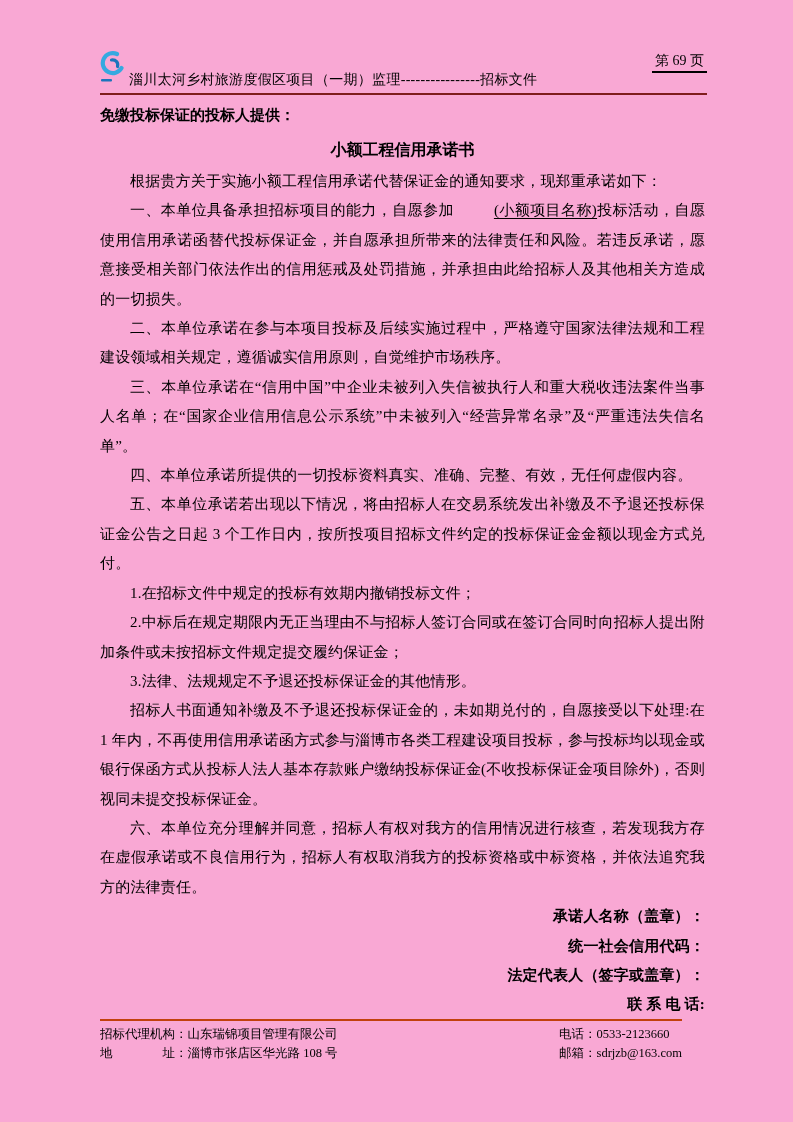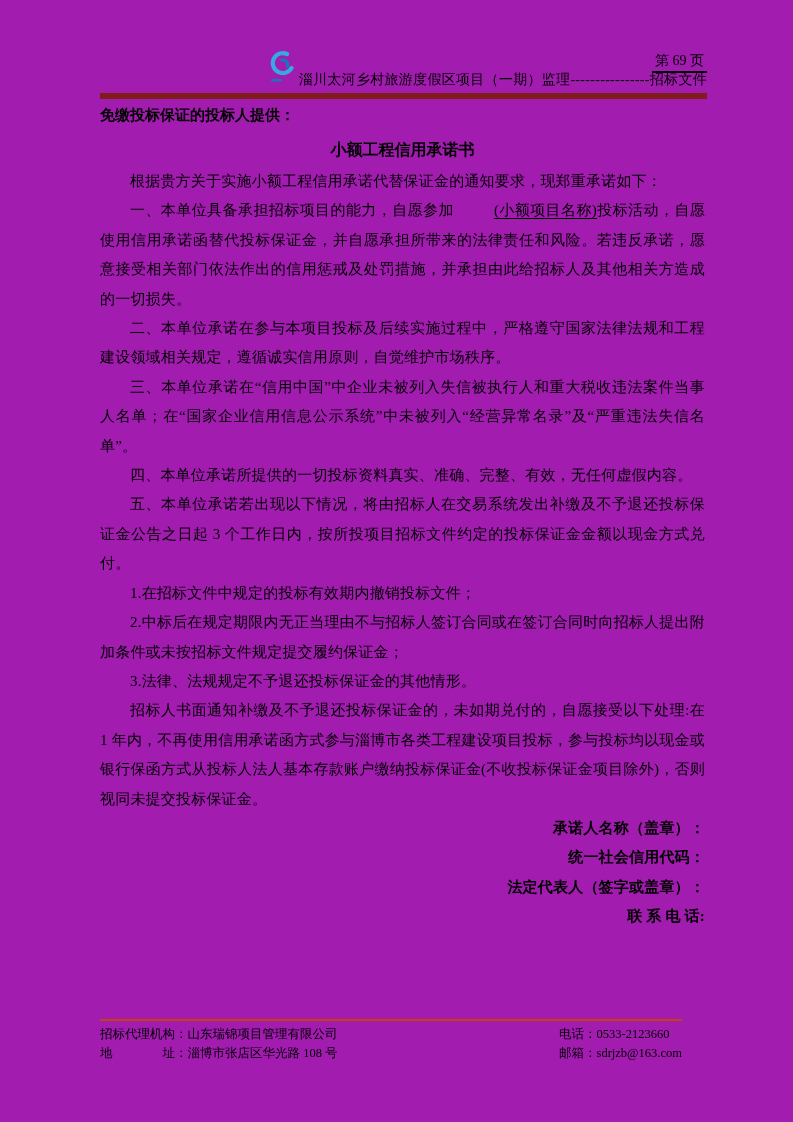--- a/index.html
+++ b/index.html
@@ -1,21 +1,21 @@
 <!DOCTYPE html>
 <html><head>
 <meta charset="utf-8">
 <style>
   * { box-sizing: border-box; }
   html, body { margin: 0; padding: 0; background: #ffffff; }
   .page {
     position: relative;
     width: 793px;
     height: 1122px;
-    background: #a21caf;
+    background: #f9a8d4;
     font-family: "Liberation Serif", "DejaVu Serif", serif;
     color: #000000;
     overflow: hidden;
   }
 
   
   .header {
     position: absolute;
     top: 50px;
     left: 100px;
@@ -28,24 +28,23 @@
     font-size: 14px;
     line-height: 17px;
     border-bottom: 2px solid #000;
     padding: 0 3px 2px 3px;
     white-space: nowrap;
   }
   .header-row {
     display: flex;
     align-items: flex-end;
     gap: 3px;
-    border-bottom: 6px solid #7f1d1d;
+    border-bottom: 2px solid #7f1d1d;
     padding-bottom: 5px;
     min-height: 36px;
-    justify-content: flex-end;
   }
   .logo { display: inline-block; flex: 0 0 auto; }
   .header-title {
     font-size: 14px;
     line-height: 16px;
     white-space: nowrap;
     letter-spacing: 0.3px;
   }
 
   
@@ -133,20 +132,21 @@
     <p class="para">三、本单位承诺在“信用中国”中企业未被列入失信被执行人和重大税收违法案件当事人名单；在“国家企业信用信息公示系统”中未被列入“经营异常名录”及“严重违法失信名单”。</p>
     <p class="para">四、本单位承诺所提供的一切投标资料真实、准确、完整、有效，无任何虚假内容。</p>
     <p class="para">五、本单位承诺若出现以下情况，将由招标人在交易系统发出补缴及不予退还投标保证金公告之日起 3 个工作日内，按所投项目招标文件约定的投标保证金金额以现金方式兑付。</p>
 
     <p class="para">1.在招标文件中规定的投标有效期内撤销投标文件；</p>
     <p class="para">2.中标后在规定期限内无正当理由不与招标人签订合同或在签订合同时向招标人提出附加条件或未按招标文件规定提交履约保证金；</p>
     <p class="para">3.法律、法规规定不予退还投标保证金的其他情形。</p>
 
     <p class="para">招标人书面通知补缴及不予退还投标保证金的，未如期兑付的，自愿接受以下处理:在 1 年内，不再使用信用承诺函方式参与淄博市各类工程建设项目投标，参与投标均以现金或银行保函方式从投标人法人基本存款账户缴纳投标保证金(不收投标保证金项目除外)，否则视同未提交投标保证金。</p>
 
+    <p class="para">六、本单位充分理解并同意，招标人有权对我方的信用情况进行核查，若发现我方存在虚假承诺或不良信用行为，招标人有权取消我方的投标资格或中标资格，并依法追究我方的法律责任。</p>
 
     <p class="para sig">承诺人名称（盖章）：</p>
     <p class="para sig">统一社会信用代码：</p>
     <p class="para sig">法定代表人（签字或盖章）：</p>
     <p class="para sig">联 系 电 话:</p>
 
   </div>
 
   <div class="footer">
     <div class="fcol">

